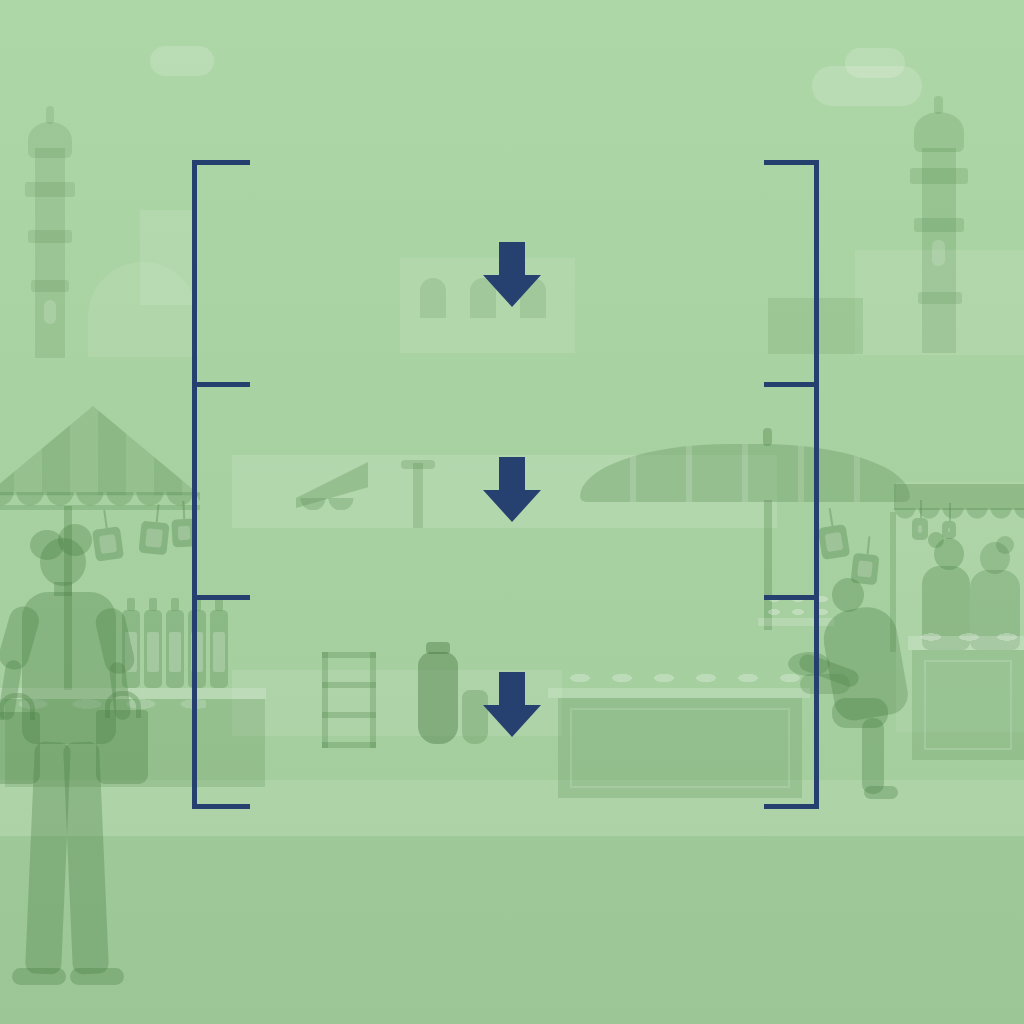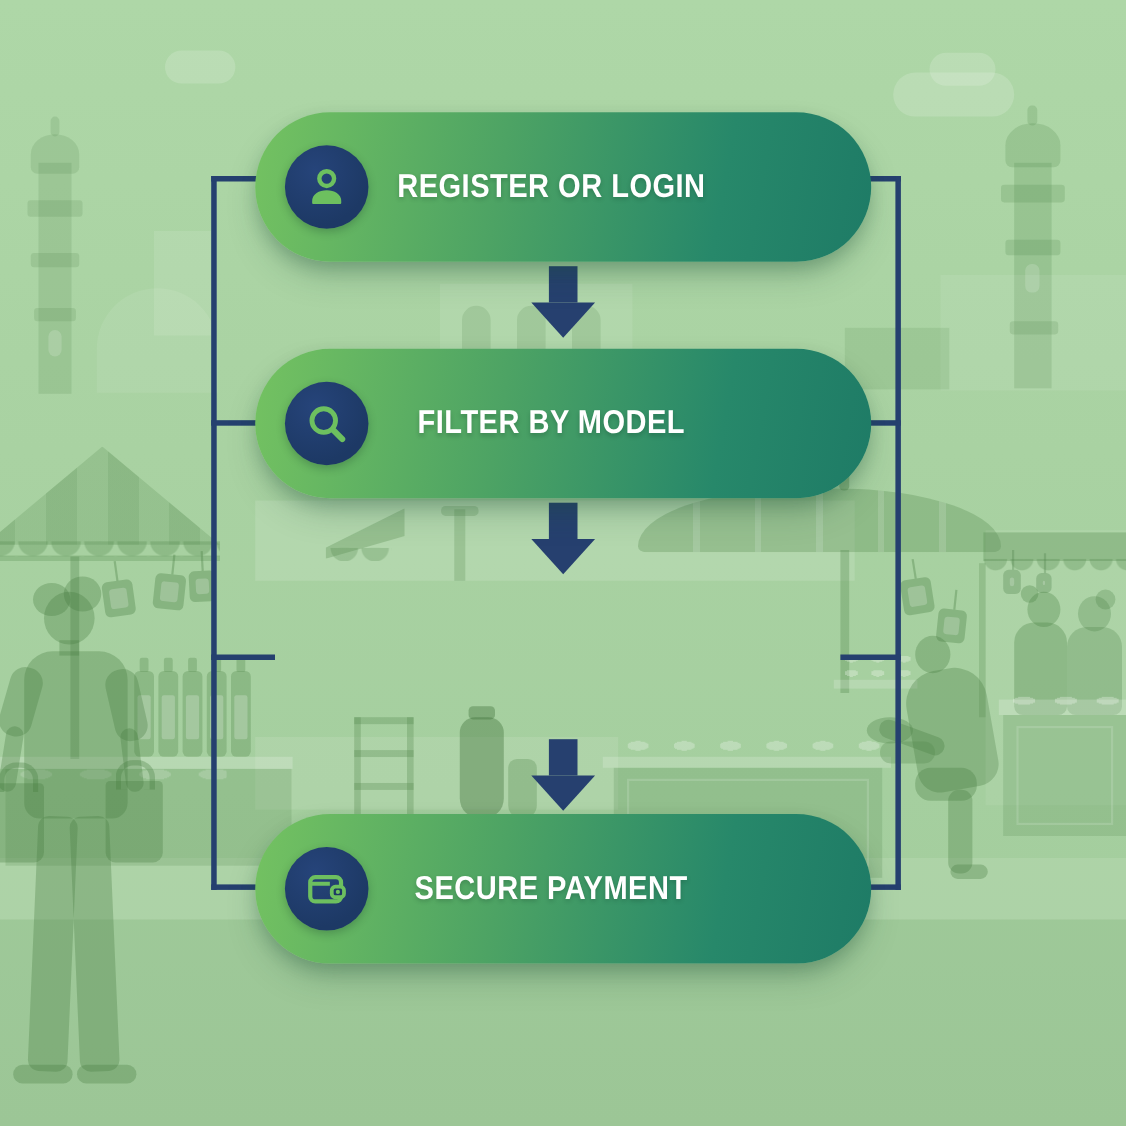--- a/index.html
+++ b/index.html
@@ -192,52 +192,17 @@
   </div>
   <div class="arrow" style="top:457px;">
     <div class="shaft"></div>
     <div class="head"></div>
   </div>
   <div class="arrow" style="top:672px;">
     <div class="shaft"></div>
     <div class="head"></div>
   </div>
 
-  <div class="pill" style="top:102px;">
-    <div class="icon-circle">
-      <svg viewBox="0 0 24 24">
-        <circle cx="12" cy="8" r="3.5" fill="none" stroke="#6dc05f" stroke-width="2.1"></circle>
-        <path d="M5.6 19.6 v-0.9 c0-2.9 2.9-4.7 6.4-4.7 s6.4 1.8 6.4 4.7 v0.9 z" fill="#6dc05f" stroke="#6dc05f" stroke-width="1" stroke-linejoin="round"></path>
-      </svg>
-    </div>
-    <div class="pill-label">
-      <span>REGISTER OR LOGIN</span>
-    </div>
-  </div>
-
-  <div class="pill" style="top:317px;">
-    <div class="icon-circle">
-      <svg viewBox="0 0 24 24">
-        <circle cx="10.6" cy="10.6" r="5.6" fill="none" stroke="#6dc05f" stroke-width="2.3"></circle>
-        <line x1="14.9" y1="14.9" x2="19.4" y2="19.4" stroke="#6dc05f" stroke-width="2.8" stroke-linecap="round"></line>
-      </svg>
-    </div>
-    <div class="pill-label">
-      <span>FILTER BY MODEL</span>
-    </div>
-  </div>
-
-
-  <div class="pill" style="top:740px;">
-    <div class="icon-circle">
-      <svg viewBox="0 0 24 24">
-        <rect x="4.2" y="6.5" width="14.6" height="11.5" rx="2.4" fill="none" stroke="#6dc05f" stroke-width="2"></rect>
-        <path d="M4.5 9.6 H13.5" stroke="#6dc05f" stroke-width="1.8"></path>
-        <rect x="14.4" y="11" width="5.8" height="5" rx="1.7" fill="#1d3965" stroke="#6dc05f" stroke-width="1.8"></rect>
-        <circle cx="17.3" cy="13.5" r="1" fill="#6dc05f"></circle>
-      </svg>
-    </div>
-    <div class="pill-label">
-      <span>SECURE PAYMENT</span>
-    </div>
-  </div>
+
+
+
 
 </div>
 
 </body></html>

